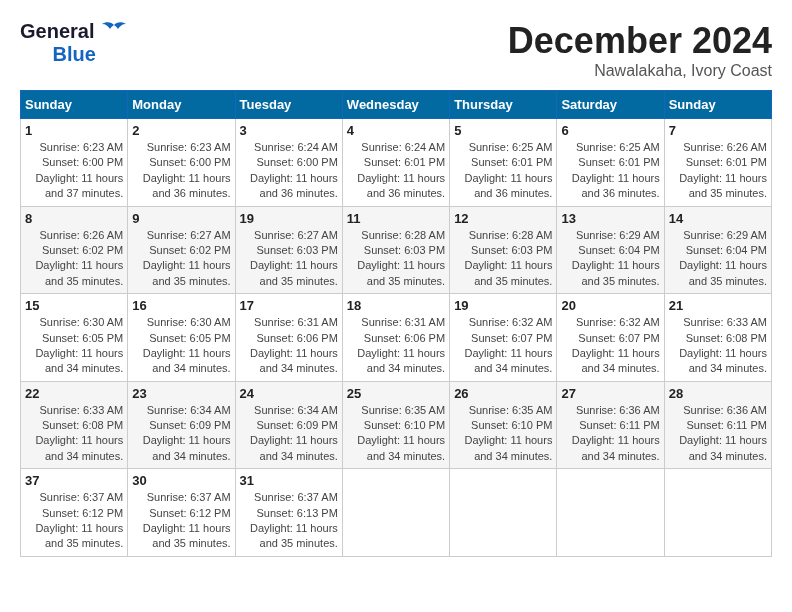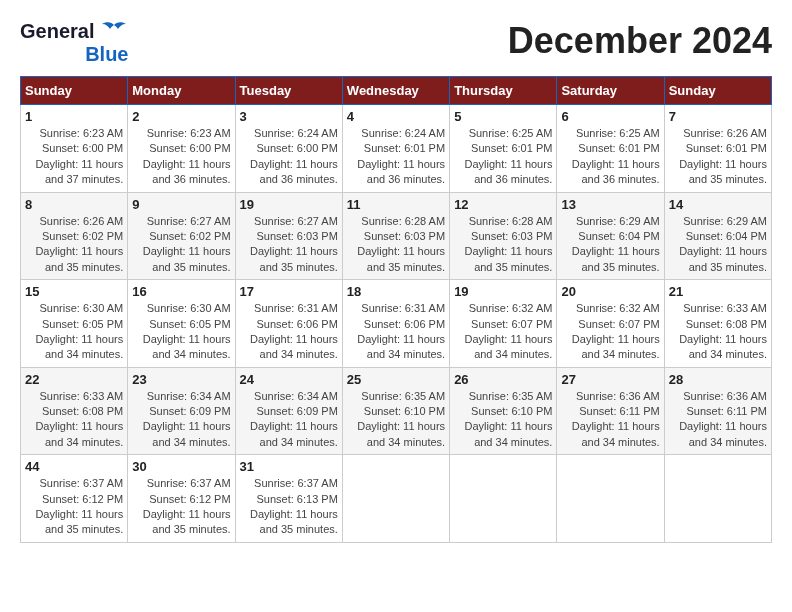--- a/index.html
+++ b/index.html
@@ -12,42 +12,42 @@
     }
     .header {
       display: flex;
       justify-content: space-between;
       align-items: flex-start;
       margin-bottom: 10px;
     }
     .logo {
       display: flex;
       flex-direction: column;
-      align-items: flex-end;
+      align-items: center;
     }
     .title-block {
       text-align: right;
     }
     .title-block h1 {
       font-size: 36px;
       font-weight: bold;
       color: #222;
     }
     .title-block h2 {
       font-size: 16px;
       font-weight: normal;
       color: #555;
     }
     .calendar {
       width: 100%;
       border-collapse: collapse;
       font-size: 11px;
     }
     .calendar thead tr th {
-      background: #7f1d1d;
+      background: #0369a1;
       color: #fff;
       padding: 6px 4px;
       text-align: left;
       font-size: 13px;
       border: 1px solid #1565c0;
     }
     .calendar tbody tr td {
       border: 1px solid #ccc;
       vertical-align: top;
       padding: 4px;
@@ -92,20 +92,21 @@
       <span style="font-size:20px;font-weight:bold;color:#1a1a2e;">General</span>
       <svg class="bird-svg" width="28" height="22" viewBox="0 0 28 22">
         <path d="M14 4 C16 1, 22 0, 26 3 C22 3, 20 5, 18 8 C16 5, 14 4, 14 4Z" fill="#1565c0"></path>
         <path d="M14 4 C12 1, 6 0, 2 3 C6 3, 8 5, 10 8 C12 5, 14 4, 14 4Z" fill="#1565c0"></path>
       </svg>
     </div>
     <span style="font-size:20px;font-weight:bold;color:#1565c0;">Blue</span>
   </div>
   <div class="title-block">
     <h1>December 2024</h1>
+    <h2>Nawalakaha, Ivory Coast</h2>
   </div>
 </div>
 
 <table class="calendar">
   <thead>
     <tr>
     <th>Sunday</th>
         <th>Monday</th>
         <th>Tuesday</th>
         <th>Wednesday</th>
@@ -230,21 +231,21 @@
           <span class="day-num">27</span>
           <div class="day-info">Sunrise: 6:36 AM<br>Sunset: 6:11 PM<br>Daylight: 11 hours<br>and 34 minutes.</div>
         </td>
         <td>
           <span class="day-num">28</span>
           <div class="day-info">Sunrise: 6:36 AM<br>Sunset: 6:11 PM<br>Daylight: 11 hours<br>and 34 minutes.</div>
         </td>
       </tr>
       <tr>
         <td>
-          <span class="day-num">44</span>
+          <span class="day-num">37</span>
           <div class="day-info">Sunrise: 6:37 AM<br>Sunset: 6:12 PM<br>Daylight: 11 hours<br>and 35 minutes.</div>
         </td>
         <td>
           <span class="day-num">30</span>
           <div class="day-info">Sunrise: 6:37 AM<br>Sunset: 6:12 PM<br>Daylight: 11 hours<br>and 35 minutes.</div>
         </td>
         <td>
           <span class="day-num">31</span>
           <div class="day-info">Sunrise: 6:37 AM<br>Sunset: 6:13 PM<br>Daylight: 11 hours<br>and 35 minutes.</div>
         </td>

